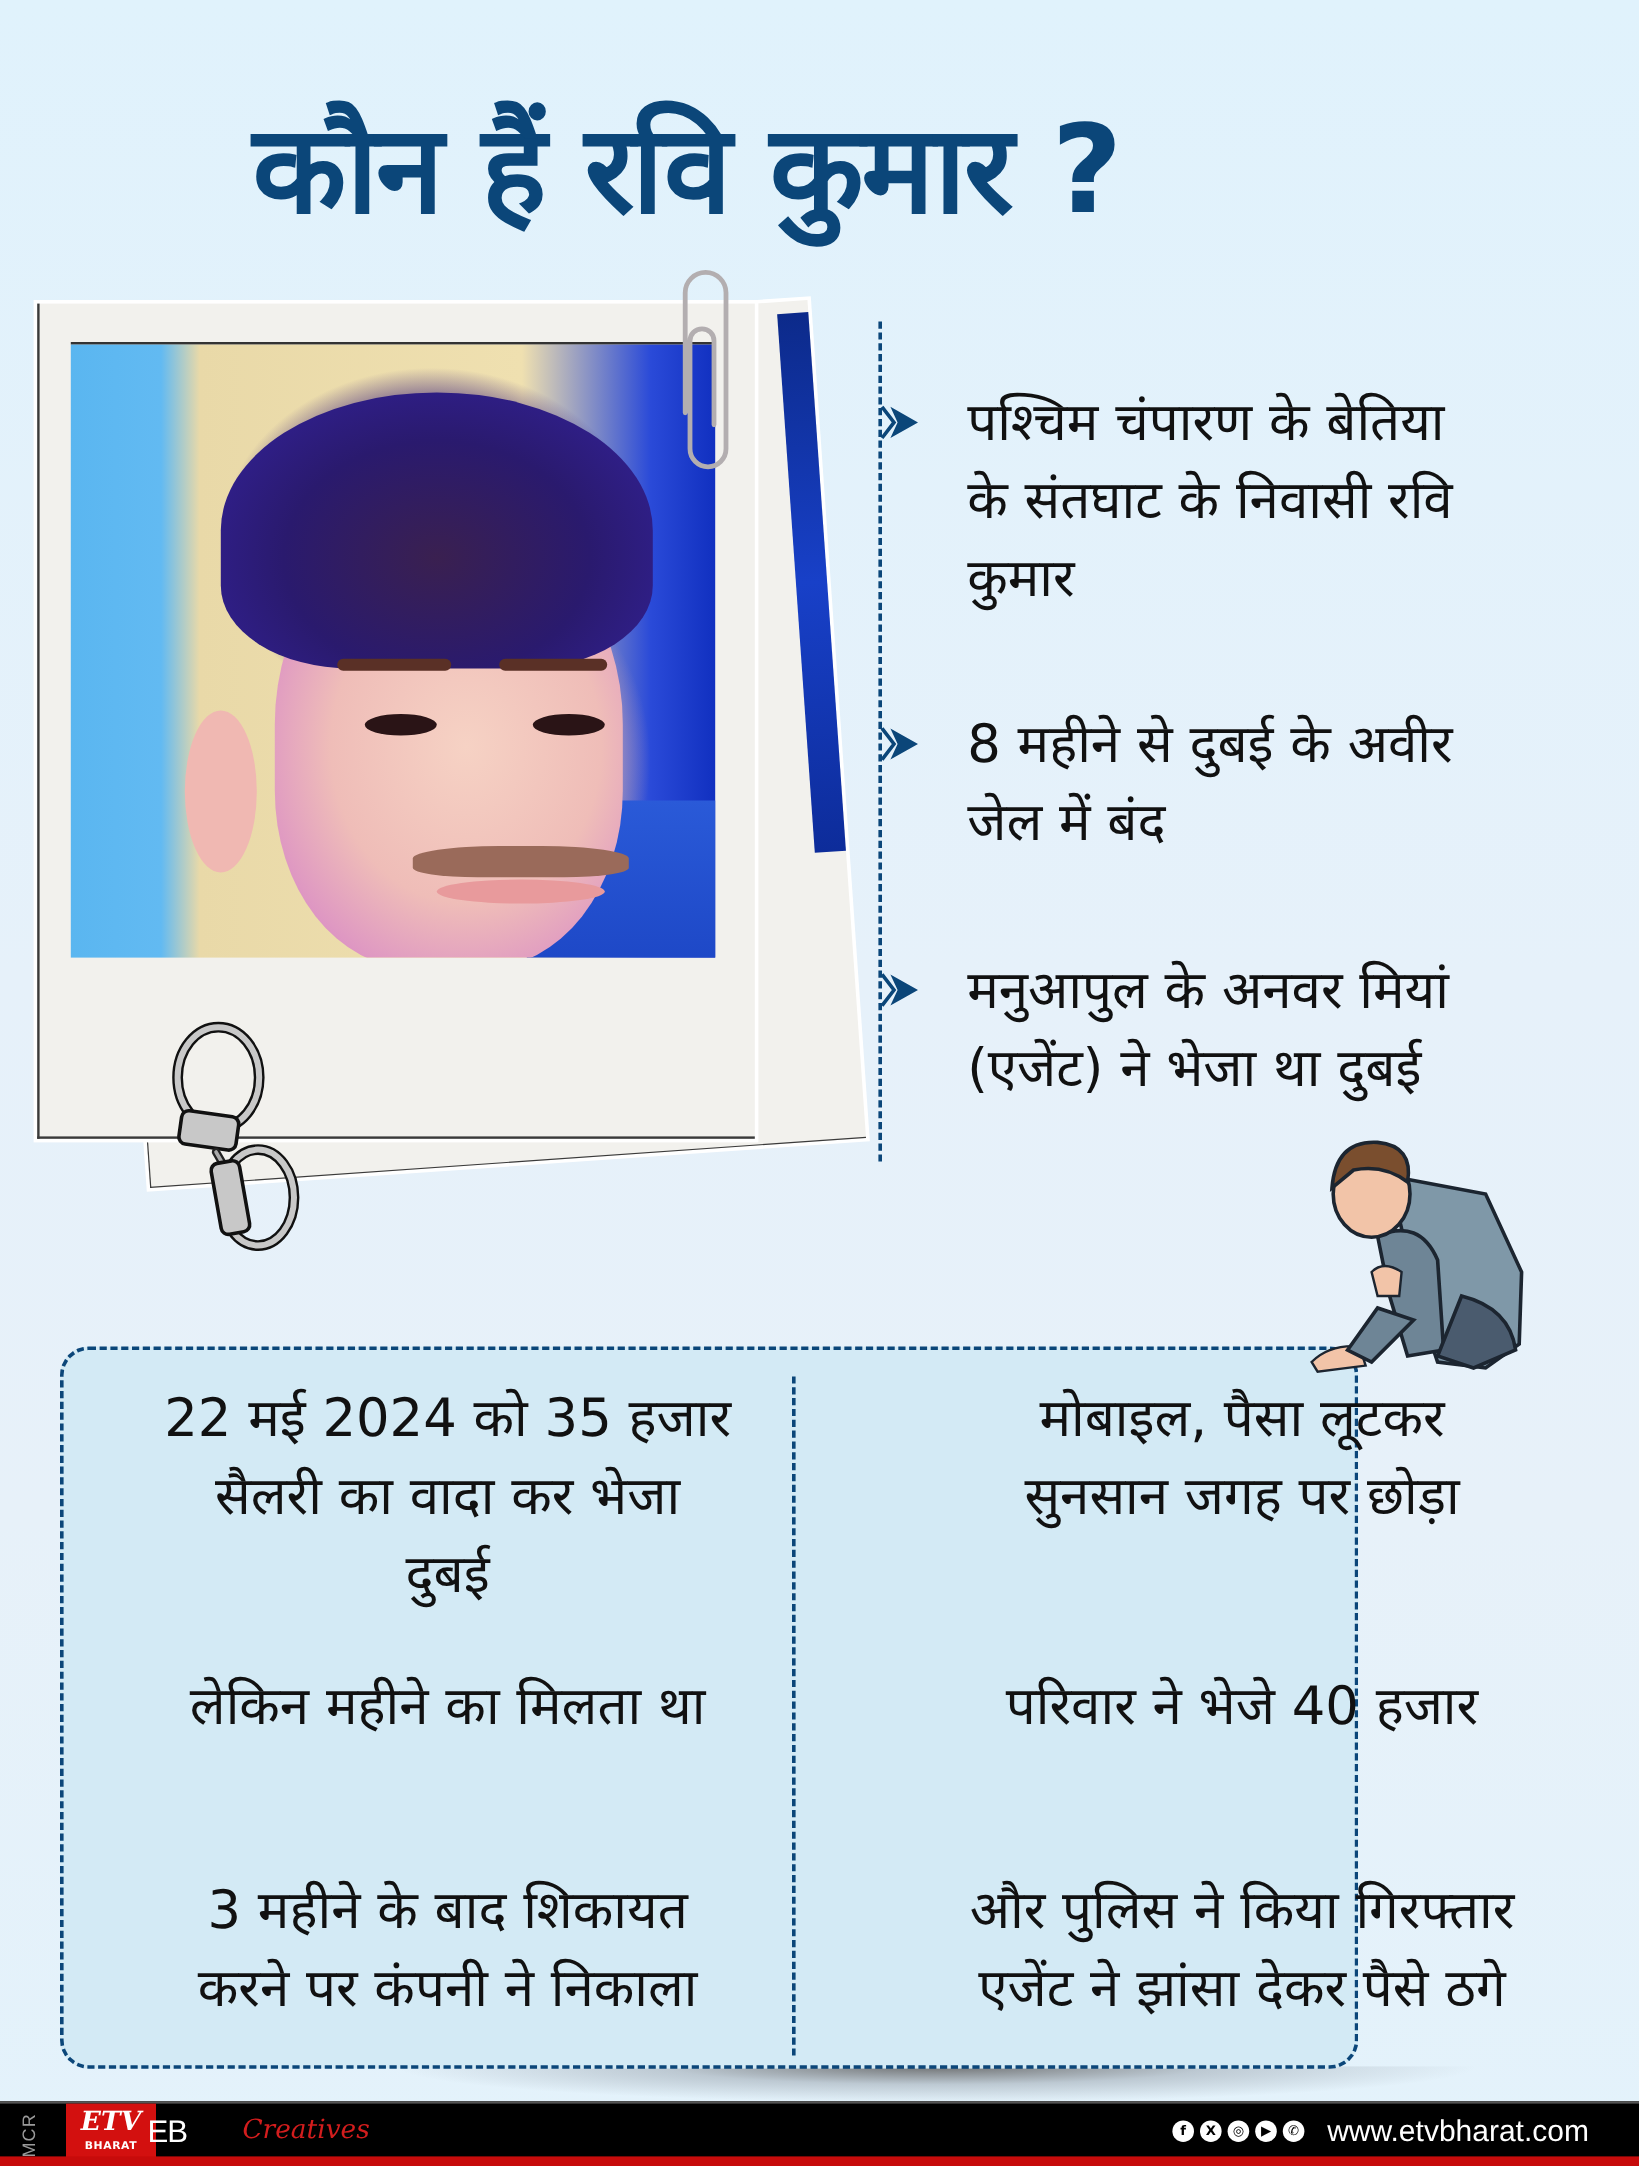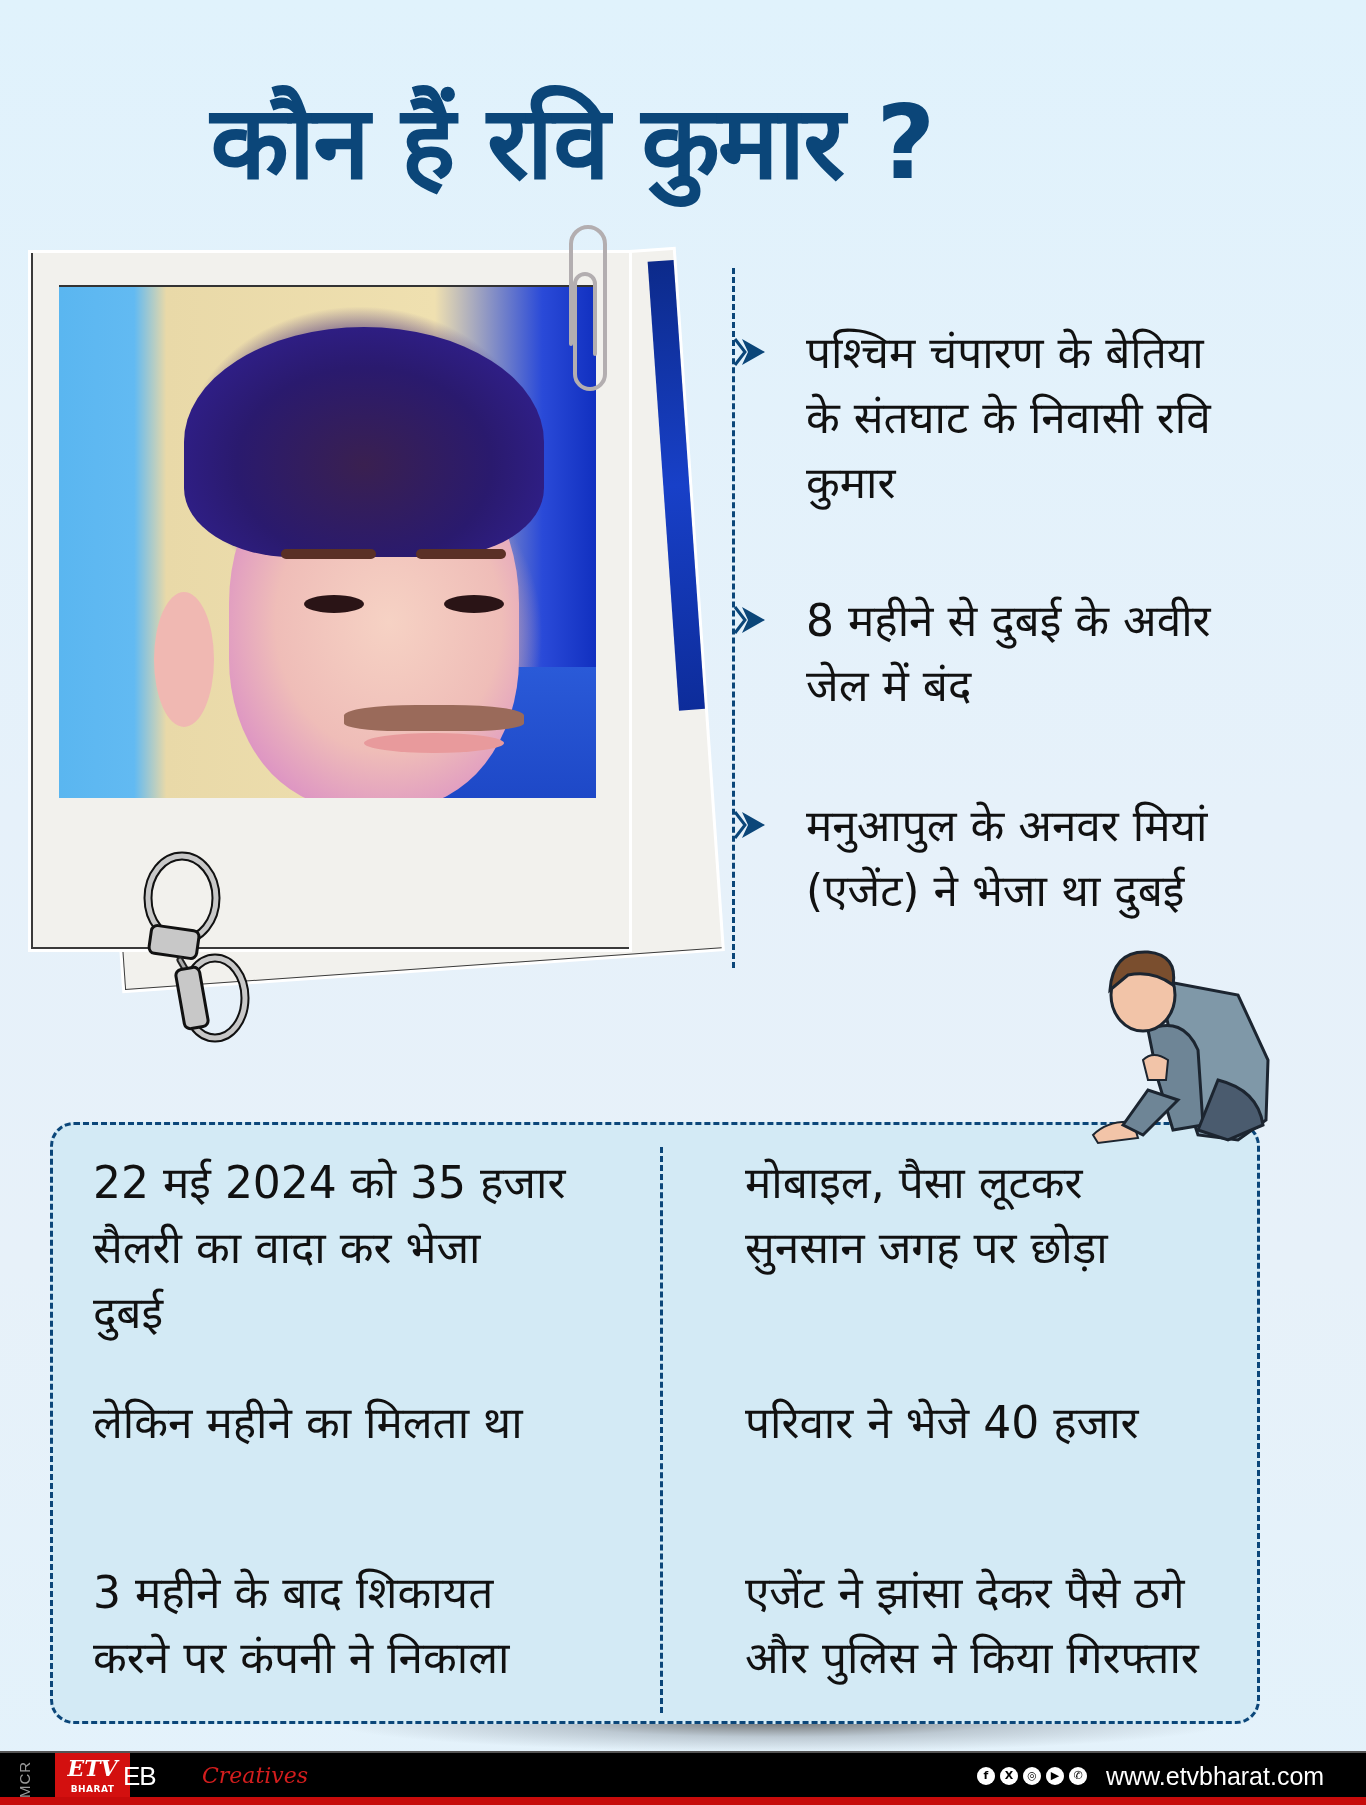--- a/index.html
+++ b/index.html
@@ -82,22 +82,22 @@
   }
   .bullet-icon { position:absolute; left:732px; width:34px; height:32px; }
   .man { position:absolute; left:1088px; top:940px; width:195px; height:205px; }
 
   
   .box-shadow {
     position:absolute; left:330px; top:1722px; width:900px; height:30px;
     background: radial-gradient(ellipse 50% 100% at 50% 0%, rgba(90,90,90,0.85) 0%, rgba(150,160,170,0.5) 50%, rgba(220,235,245,0) 100%);
   }
   .box {
-    position:absolute; left:50px; top:1122px; width:1210px; height:602px;
-    background:#d3eaf5; border:3px dashed #0b4679; border-radius:24px;
+    position:absolute; left:50px; top:1122px; width:1082px; height:602px;
+    background:#d3eaf5; border:3px dashed #0b4679; border-radius:24px;text-align:center;
   }
   .divider {
     position:absolute; left:607px; top:22px; height:566px; width:0;
     border-left:3px dashed #0b4679;
   }
   .cell {
     position:absolute; font-size:44px; line-height:65px; color:#111;
   }
   .col-left { left:40px; width:560px; }
   .col-right { left:692px; width:580px; }
@@ -214,22 +214,22 @@
   </div>
 
   <div class="cell col-right" style="top:25px;">
     <div>मोबाइल, पैसा लूटकर</div>
     <div>सुनसान जगह पर छोड़ा</div>
   </div>
   <div class="cell col-right" style="top:265px;">
     <div>परिवार ने भेजे 40 हजार</div>
   </div>
   <div class="cell col-right" style="top:435px;">
+    <div>और पुलिस ने किया गिरफ्तार</div>
     <div>एजेंट ने झांसा देकर पैसे ठगे</div>
-    <div>और पुलिस ने किया गिरफ्तार</div>
   </div>
 </div>
 
 <svg class="man" viewBox="0 0 195 205">
   <path d="M70 40 L150 55 L180 120 L178 180 L150 200 L110 195 L95 150 Z" fill="#7f98a8" stroke="#1c2530" stroke-width="3"></path>
   <path d="M60 90 Q95 75 110 110 L115 185 L85 190 L70 140 Z" fill="#6e8596" stroke="#1c2530" stroke-width="3"></path>
   <path d="M130 140 Q170 150 175 185 L140 200 L110 190 Z" fill="#4a5b6e" stroke="#1c2530" stroke-width="3"></path>
   <ellipse cx="55" cy="55" rx="32" ry="36" fill="#f2c4a8" stroke="#1c2530" stroke-width="3"></ellipse>
   <path d="M22 50 Q25 10 60 12 Q90 15 85 45 Q65 30 40 35 Z" fill="#7a4e2e" stroke="#1c2530" stroke-width="3"></path>
   <path d="M55 120 Q65 110 80 120 L78 140 L60 140 Z" fill="#f2c4a8" stroke="#1c2530" stroke-width="2"></path>

